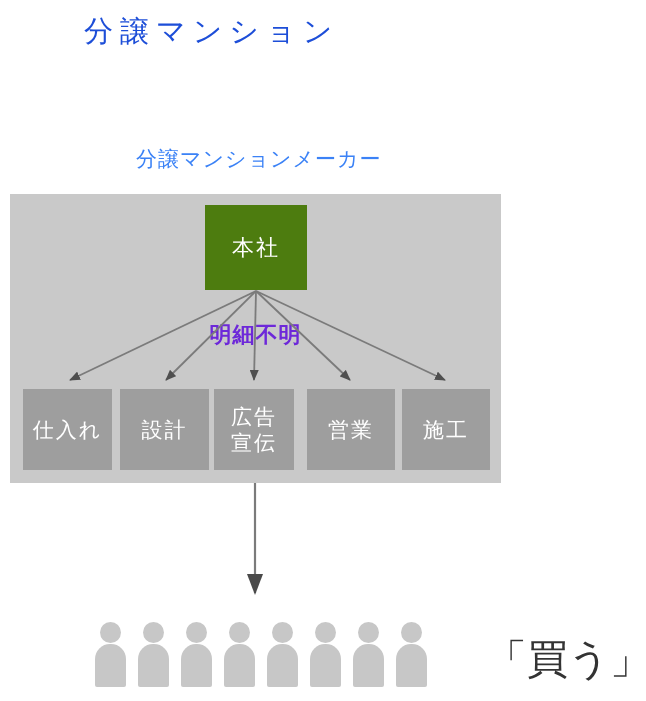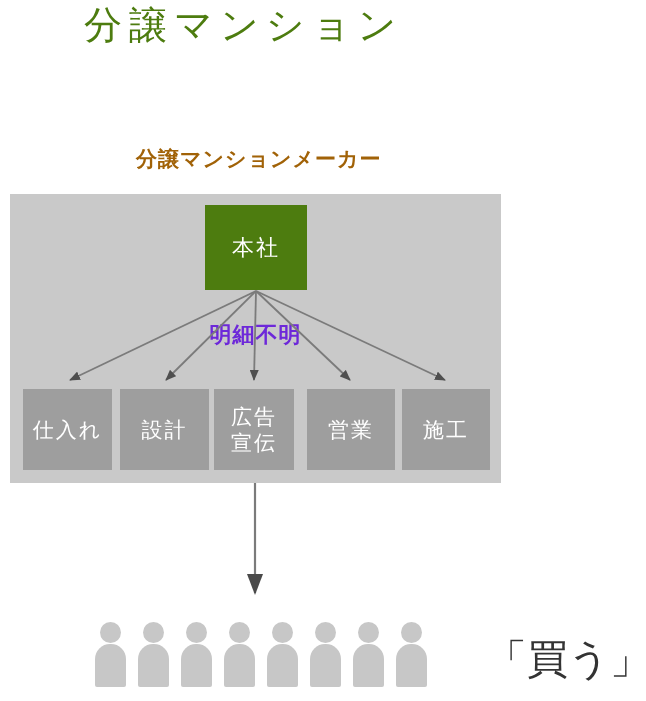--- a/index.html
+++ b/index.html
@@ -11,35 +11,35 @@
   .canvas {
     position: relative;
     width: 646px;
     height: 701px;
     background: #ffffff;
     overflow: hidden;
   }
   .page-title {
     position: absolute;
     left: 84px;
-    top: 0;
-    font-size: 38px;
+    top: 12px;
+    font-size: 29px;
     font-weight: 400;
     letter-spacing: 7px;
-    color: #4d7c0f;
+    color: #1d4ed8;
     white-space: nowrap;
   }
   .maker-label {
     position: absolute;
     left: 136px;
     top: 145px;
     font-size: 21px;
-    font-weight: 700;
+    font-weight: 400;
     letter-spacing: 1px;
-    color: #a16207;
+    color: #3b82f6;
     white-space: nowrap;
   }
   .maker-container {
     position: absolute;
     left: 10px;
     top: 194px;
     width: 491px;
     height: 289px;
     background: #c9c9c9;
     z-index: 1;

